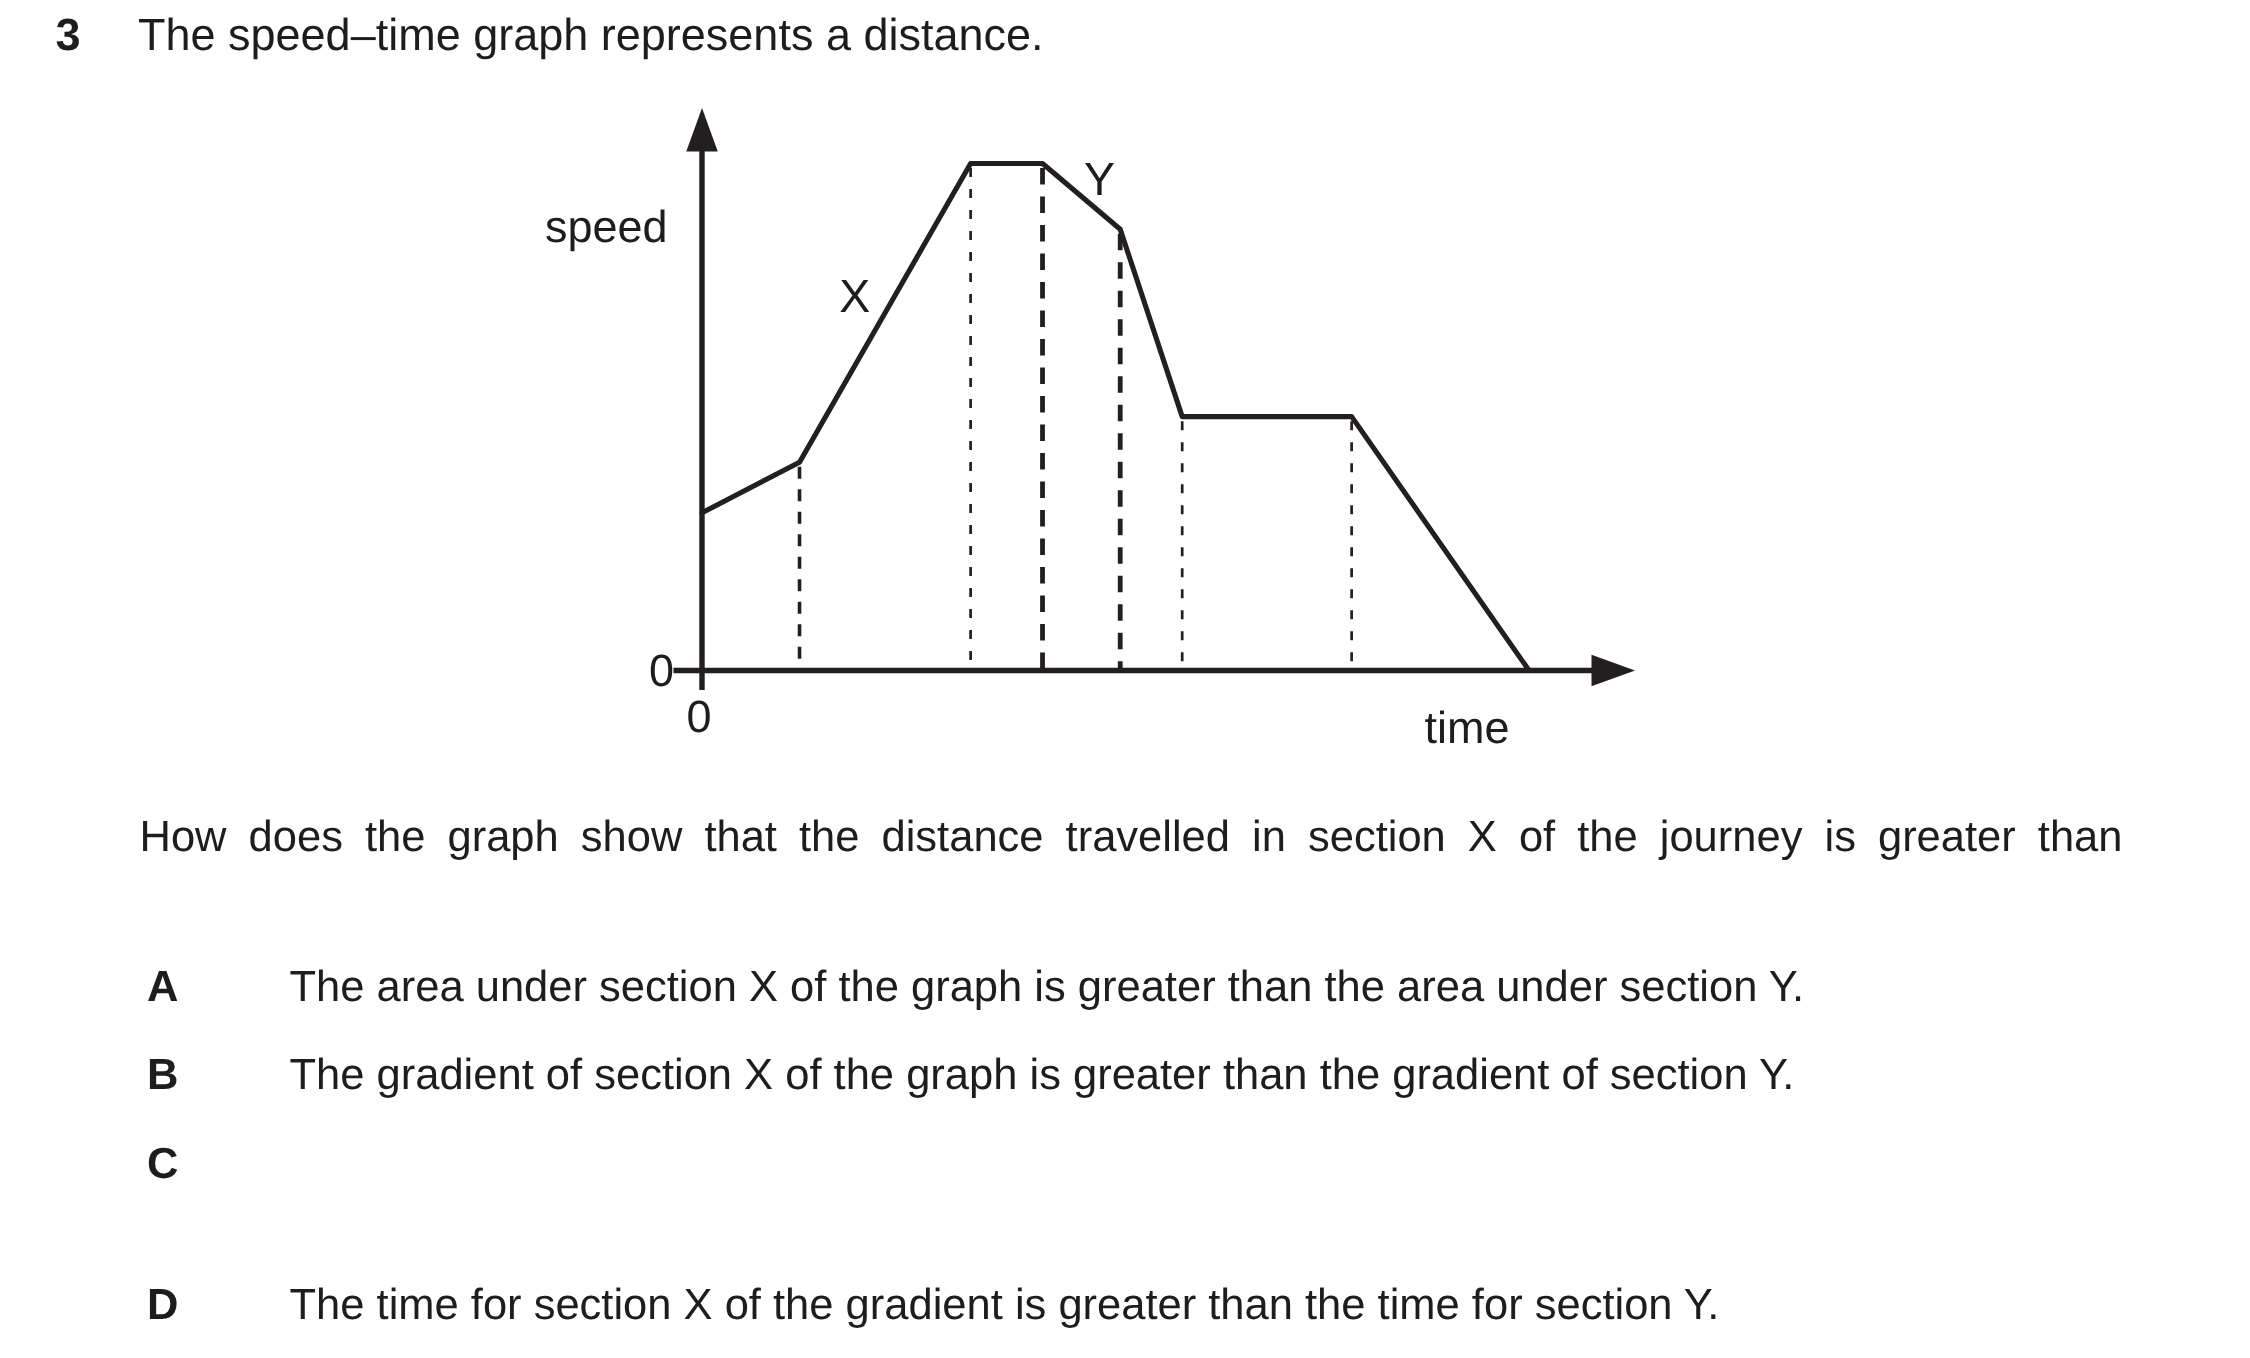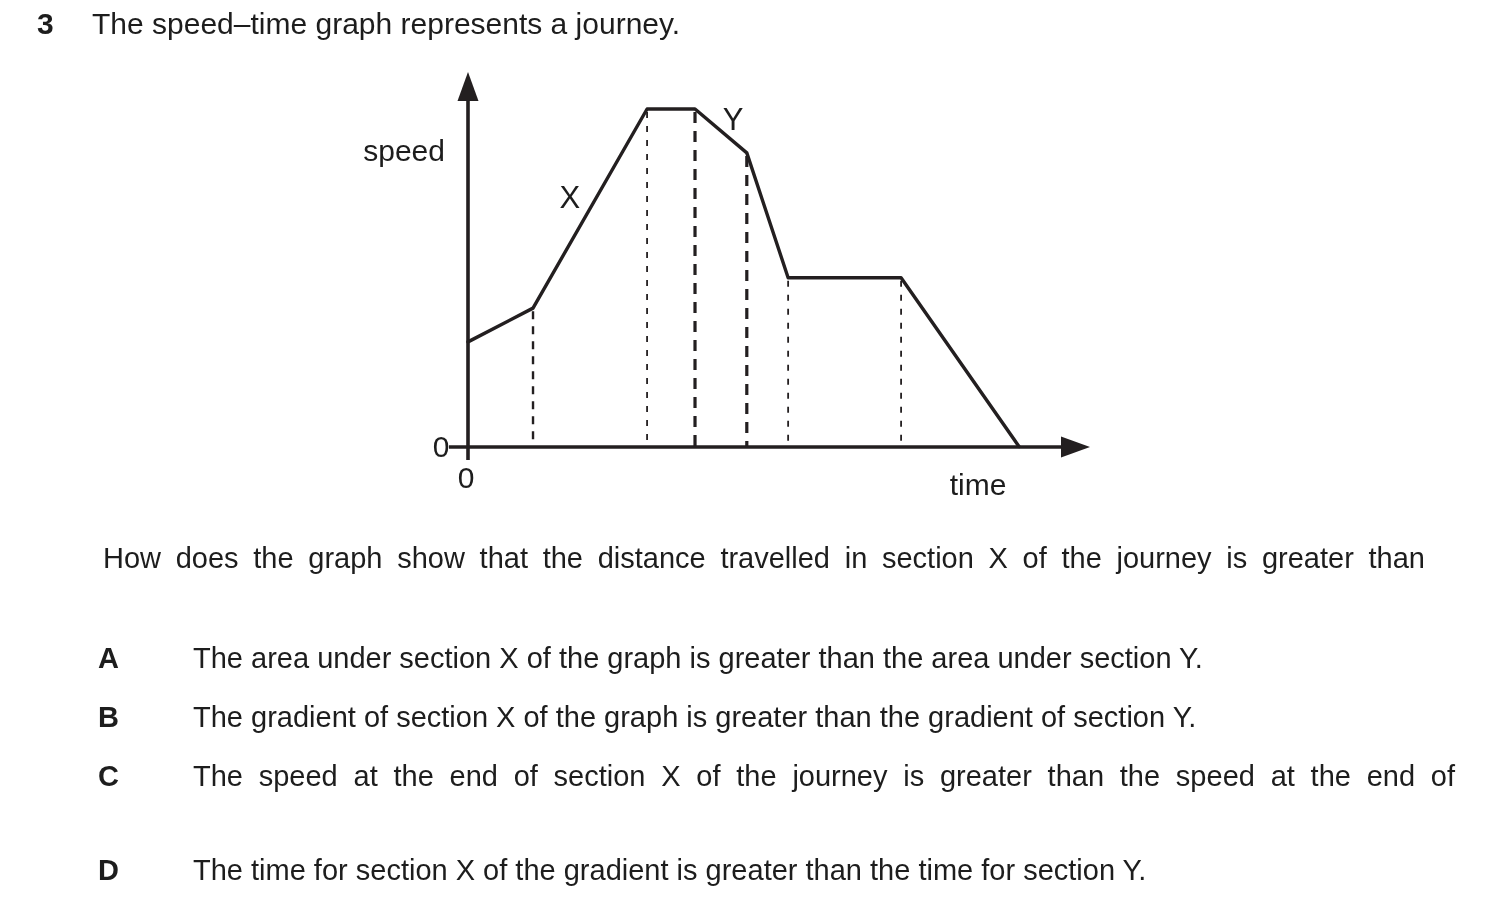--- a/index.html
+++ b/index.html
@@ -59,21 +59,21 @@
     font-size: 31px;
     fill: #1d1d1d;
   }
   .axlabel {
     font-size: 30px;
     fill: #1d1d1d;
   }
 
   
   .para {
-    left: 103px;
+    left: 93px;
     top: 540px;
     width: 1322px;
     font-size: 29px;
     line-height: 37px;
   }
   .justify-full {
     text-align: justify;
     text-align-last: justify;
   }
 
@@ -98,21 +98,21 @@
   }
   .opt-a { top: 640px; }
   .opt-b { top: 699px; }
   .opt-c { top: 758px; }
   .opt-d { top: 852px; }
 </style>
 </head>
 <body>
 
 <div class="abs title-row">
-  <span class="qnum">3</span><span>The speed–time graph represents a journey.</span>
+  <span class="qnum">3</span><span>The speed–time graph represents a distance.</span>
 </div>
 
 <svg id="graph-svg" class="abs" viewBox="335 60 795 450" xmlns="http://www.w3.org/2000/svg">
   <g id="plot">
       <line x1="533.018" y1="311.125" x2="533.018" y2="446.5" class="drop drop-medium"></line>
       <line x1="647.075" y1="112" x2="647.075" y2="446.5" class="drop drop-thin"></line>
       <line x1="695.012" y1="112" x2="695.012" y2="446.5" class="drop drop-bold"></line>
       <line x1="746.806" y1="155.875" x2="746.806" y2="446.5" class="drop drop-bold"></line>
       <line x1="788.131" y1="280.75" x2="788.131" y2="446.5" class="drop drop-thin"></line>
       <line x1="901.086" y1="280.75" x2="901.086" y2="446.5" class="drop drop-thin"></line>
@@ -144,21 +144,20 @@
 <div class="abs opt opt-b">
   <span class="letter">B</span>
   <div class="opt-text">
     <div>The gradient of section X of the graph is greater than the gradient of section Y.</div>
   </div>
 </div>
 
 <div class="abs opt opt-c">
   <span class="letter">C</span>
   <div class="opt-text">
-    <div class="justify-full">The speed at the end of section X of the journey is greater than the speed at the end of</div>
   </div>
 </div>
 
 <div class="abs opt opt-d">
   <span class="letter">D</span>
   <div class="opt-text">
     <div>The time for section X of the gradient is greater than the time for section Y.</div>
   </div>
 </div>
 

